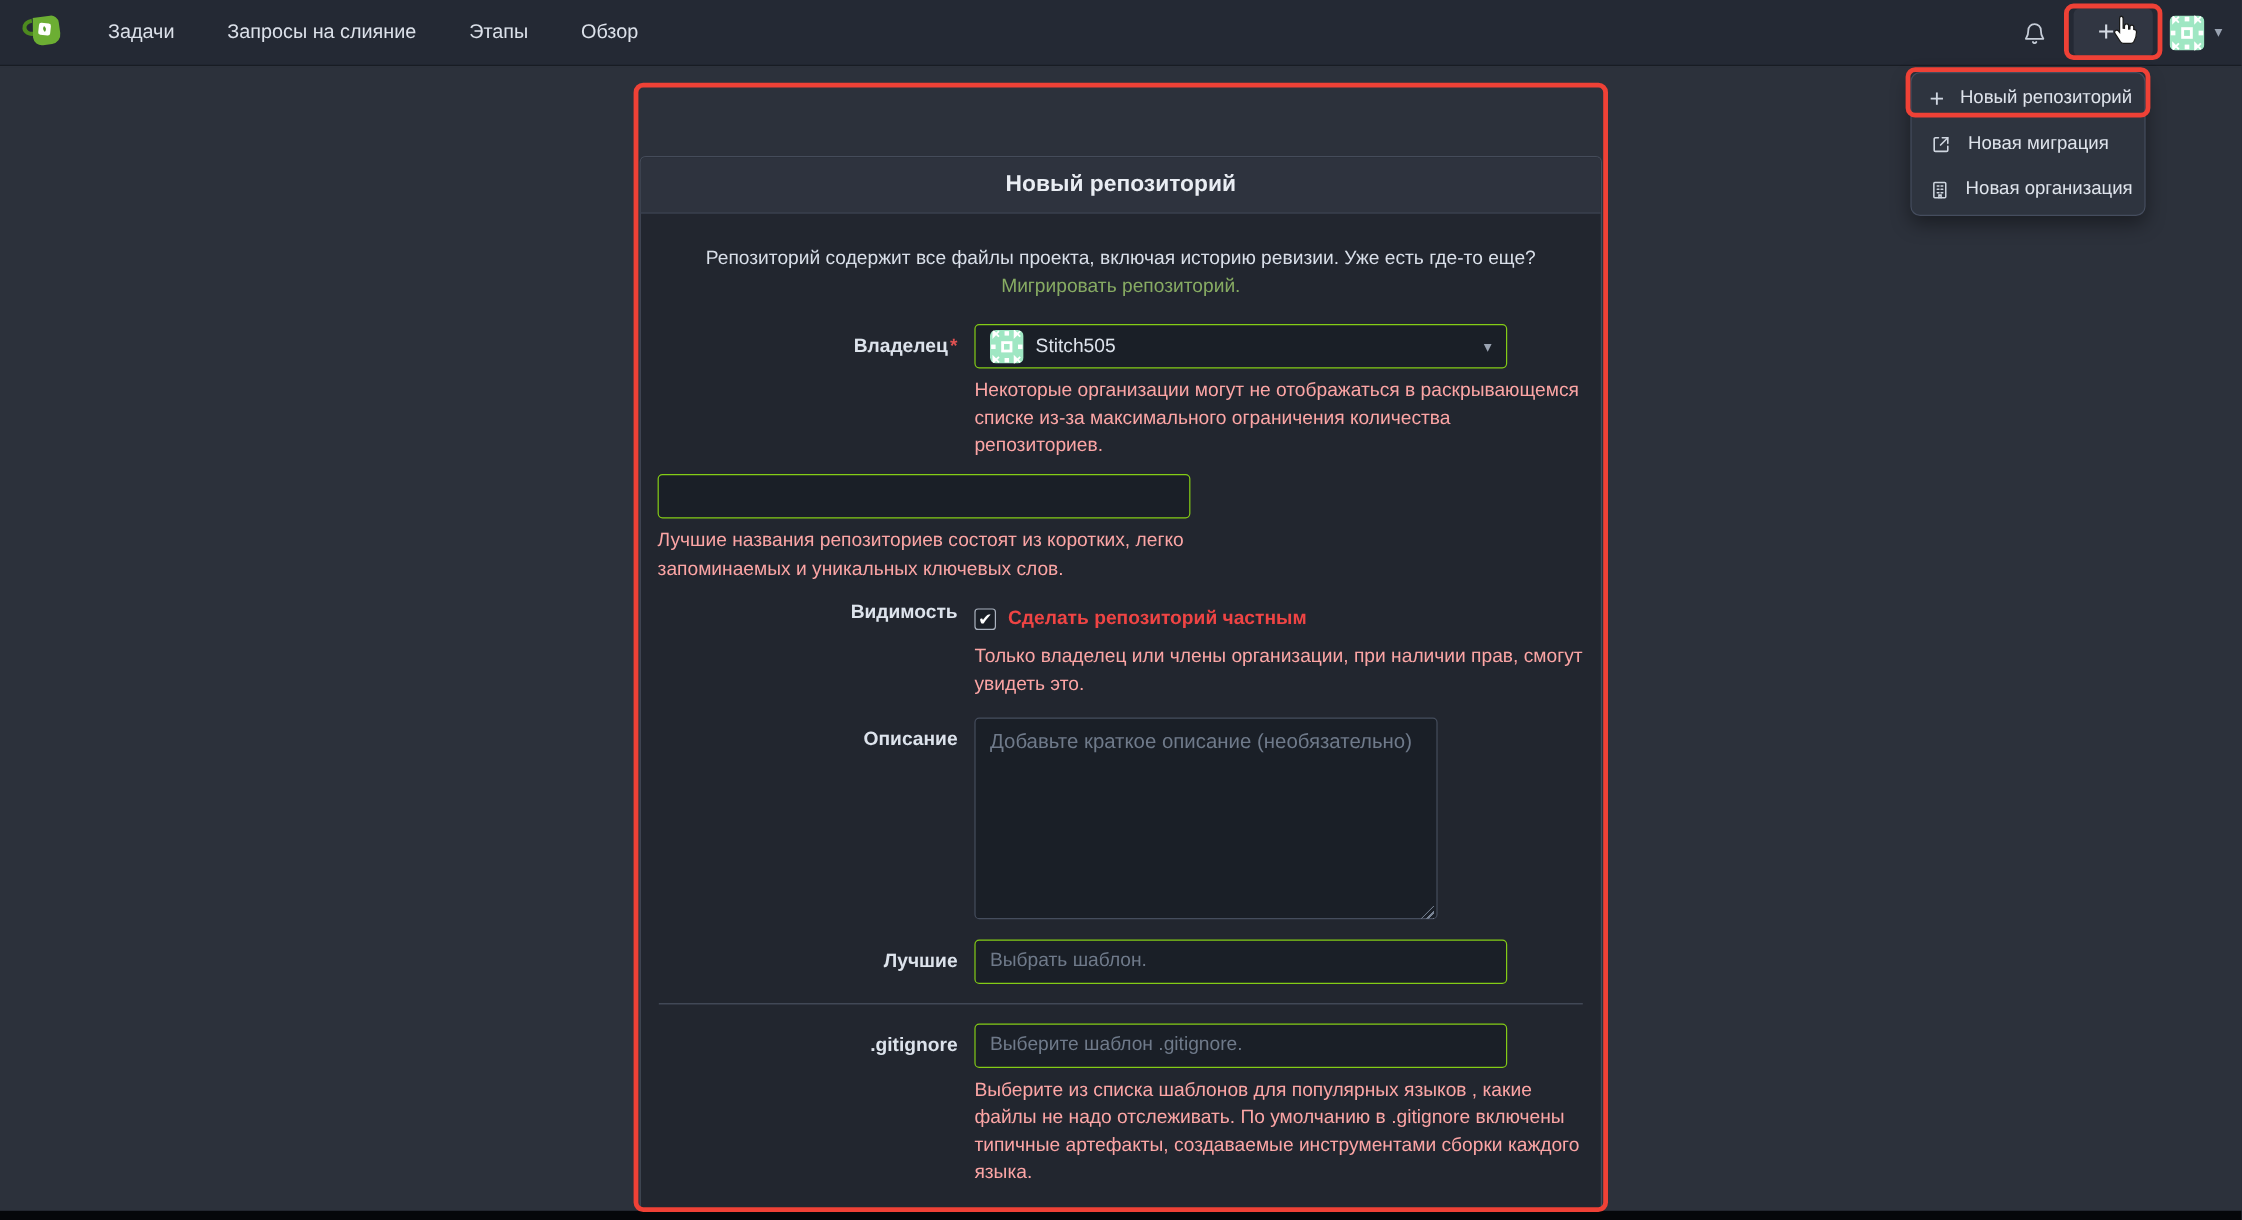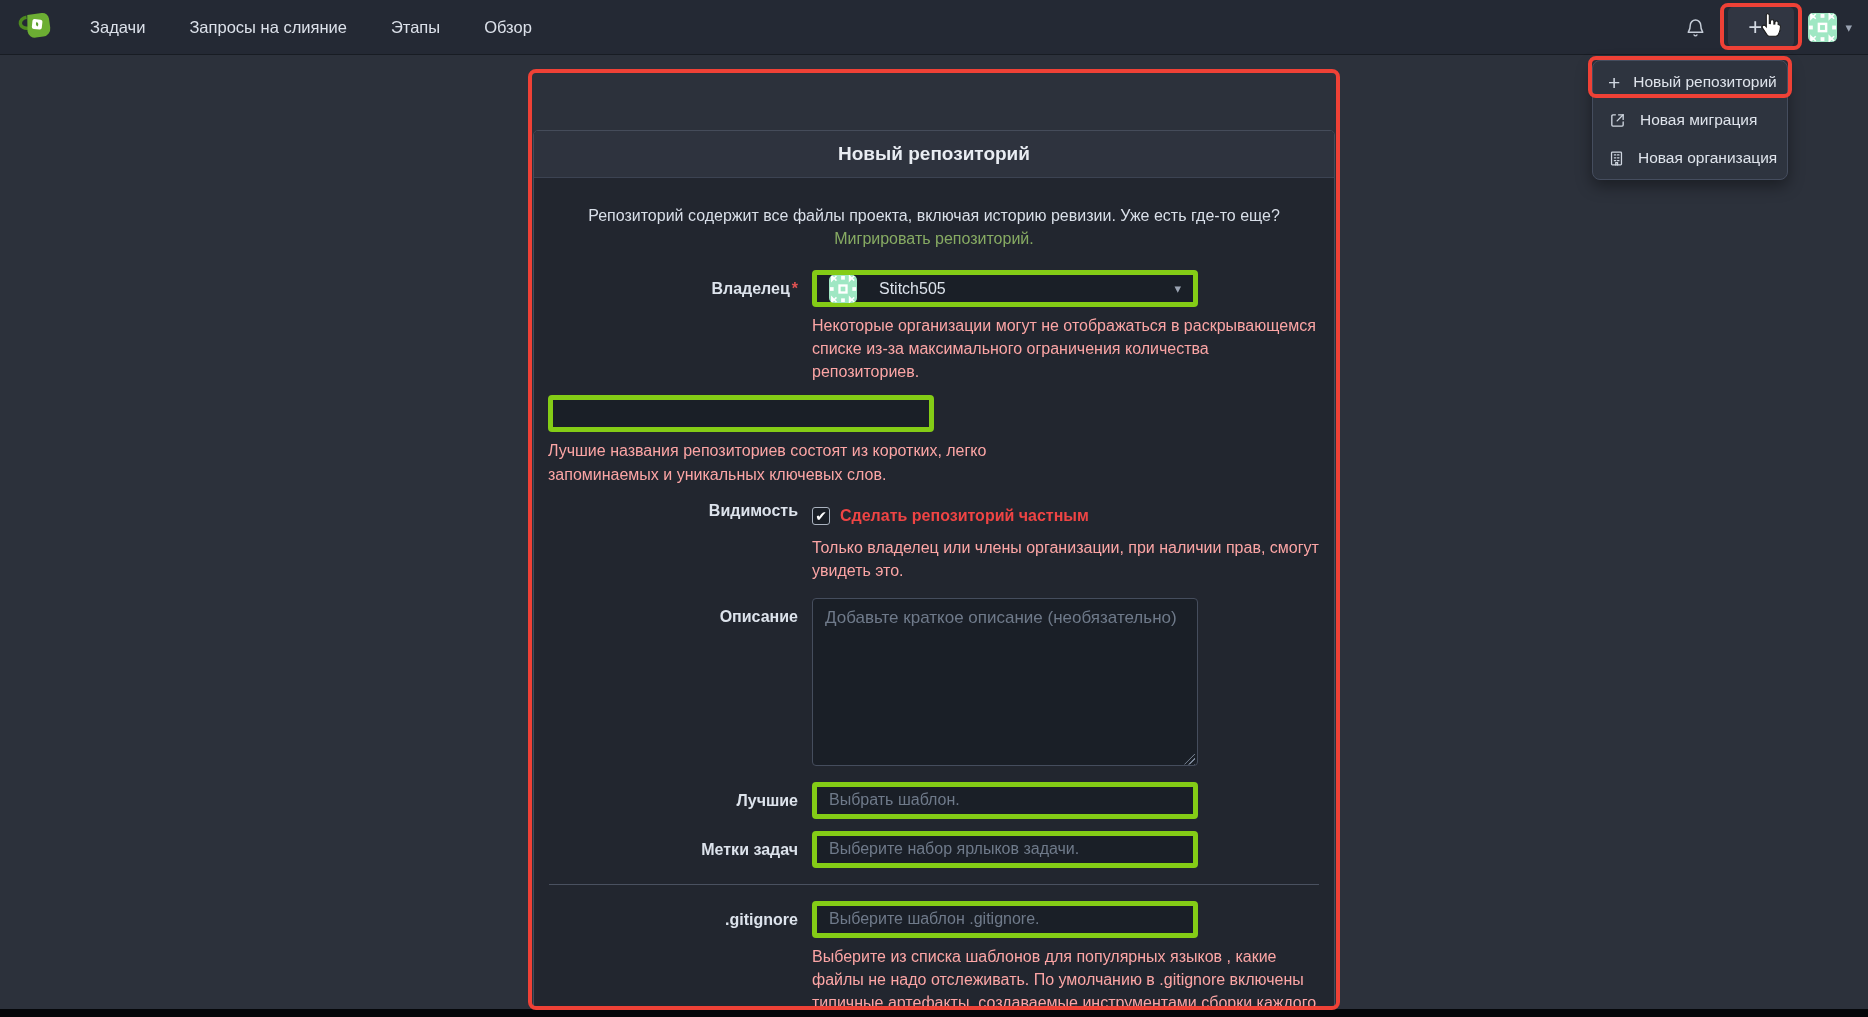--- a/index.html
+++ b/index.html
@@ -51,24 +51,24 @@
   a.green-link { color: #87ab63; text-decoration: none; cursor: pointer; }
   .field { display: grid; grid-template-columns: 250px 1fr; column-gap: 14px; margin-bottom: 12px; }
   .field-label {
     text-align: right; font-weight: bold; font-size: 16px; color: #dde3ec;
     line-height: 37px; white-space: nowrap;
   }
   .field-label.top { line-height: 20px; padding-top: 9px; }
   .req { color: #e05252; margin-left: 2px; font-weight: bold; }
   .control-col { min-width: 0; }
   .text-input, .select-box {
-    width: 386px; height: 37px; background: #1a1f27; border: 5px solid #84cc16;
+    width: 444px; height: 37px; background: #1a1f27; border: 1px solid #84cc16;
     border-radius: 4px; color: #dde3ec; font-size: 16px; padding: 0 12px;
     font-family: "Liberation Sans", "DejaVu Sans", sans-serif;
-    display: flex; align-items: center; outline: none; gap: 12px;
+    display: flex; align-items: center; outline: none;
   }
   input.text-input::placeholder, textarea::placeholder { color: #6f7a8a; opacity: 1; }
   .select-box { cursor: pointer; position: relative; }
   .select-box .sel-placeholder { color: #6f7a8a; }
   .owner-caret { position: absolute; right: 12px; }
   .owner-name { margin-left: 10px; font-size: 16px; color: #dde3ec; }
   .help {
     width: 508px; margin-top: 7px; font-size: 16px; line-height: 1.44; color: #fca5a5;
   }
   .cb-row { display: flex; align-items: center; gap: 10px; height: 25px; margin-top: 6px; }
@@ -240,30 +240,20 @@
         <div class="field-label">
           <span>Лучшие</span>
         </div>
         <div class="control-col">
           <div class="select-box">
             <span class="sel-placeholder">Выбрать шаблон.</span>
           </div>
         </div>
       </div>
 
-      <div class="field">
-        <div class="field-label">
-          <span>Метки задач</span>
-        </div>
-        <div class="control-col">
-          <div class="select-box">
-            <span class="sel-placeholder">Выберите набор ярлыков задачи.</span>
-          </div>
-        </div>
-      </div>
 
       <hr class="divider">
 
       <div class="field">
         <div class="field-label">
           <span>.gitignore</span>
         </div>
         <div class="control-col">
           <div class="select-box">
             <span class="sel-placeholder">Выберите шаблон .gitignore.</span>

